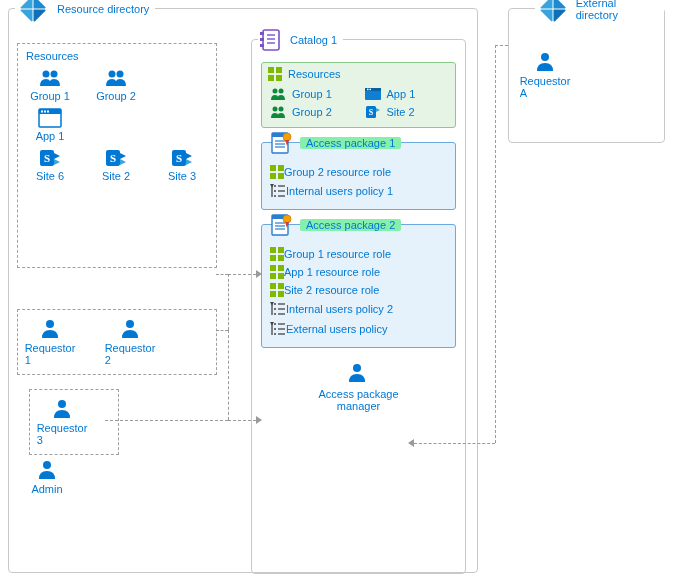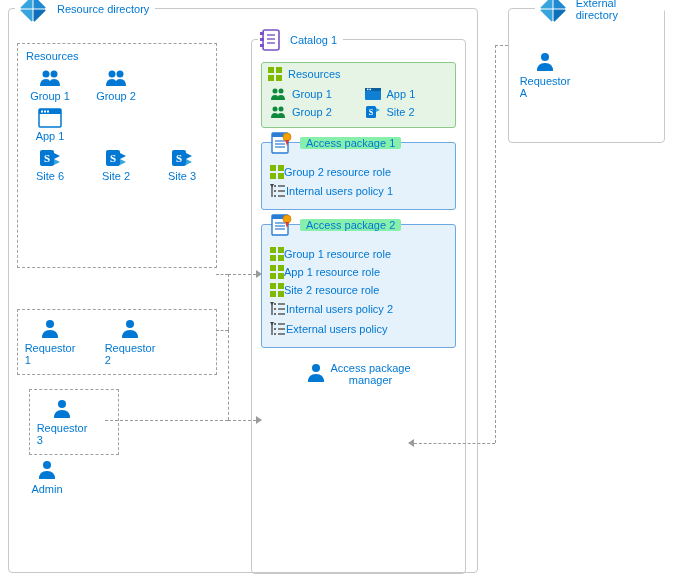--- a/index.html
+++ b/index.html
@@ -20,21 +20,21 @@
 .catalog-header{position:absolute;left:6px;top:0;display:flex;align-items:center;gap:8px;background:#fff;padding:0 6px 0 2px;transform:translateY(-50%)}
 .catalog-body{padding:22px 10px 8px 10px;display:flex;flex-direction:column;gap:14px;align-items:center}
 .cat-resources{width:195px;background:#e6f4e6;border:1px solid #8bc98b;border-radius:3px;padding:4px 6px 8px 6px}
 .cat-resources-title{display:flex;align-items:center;gap:6px;margin-bottom:6px}
 .cat-res-grid{display:grid;grid-template-columns:1fr 1fr;gap:4px 10px;padding-left:2px}
 .cat-res-item{display:flex;align-items:center;gap:6px}
 .access-pkg{width:195px;background:#e5f1fb;border:1px solid #6ca9e0;border-radius:3px;position:relative;padding:6px 8px 8px 8px}
 .access-pkg-header{display:flex;align-items:center;gap:8px;margin-bottom:8px;margin-top:-18px}
 .access-pkg-header .pkg-title-wrap{background:#86efac;padding:0 6px;border-radius:2px}
 .pkg-item{display:flex;align-items:center;padding:2px 0}
-.pkg-mgr{display:flex;align-items:center;gap:2px;color:#0078d4}
+.pkg-mgr{display:flex;flex-direction:column;align-items:center;gap:2px;color:#0078d4}
 .ext-req-row{position:absolute;left:12px;top:42px;display:flex;gap:26px}
 .res-grid{display:flex;flex-wrap:wrap;gap:6px 18px}
 .res-item,.person-item{display:flex;flex-direction:column;align-items:center;gap:2px;width:48px;text-align:left;color:#0078d4}
 .res-item span,.person-item span{font-size:11px}
 svg{display:block}
 .dashed-line{position:absolute;border:none;border-top:1px dashed #9a9a9a}
 .dashed-v{position:absolute;border-left:1px dashed #9a9a9a}
 .arrowhead{position:absolute;width:0;height:0;border-top:4px solid transparent;border-bottom:4px solid transparent}
 .arrowhead.right{border-left:6px solid #9a9a9a}
 .arrowhead.left{border-right:6px solid #9a9a9a}

